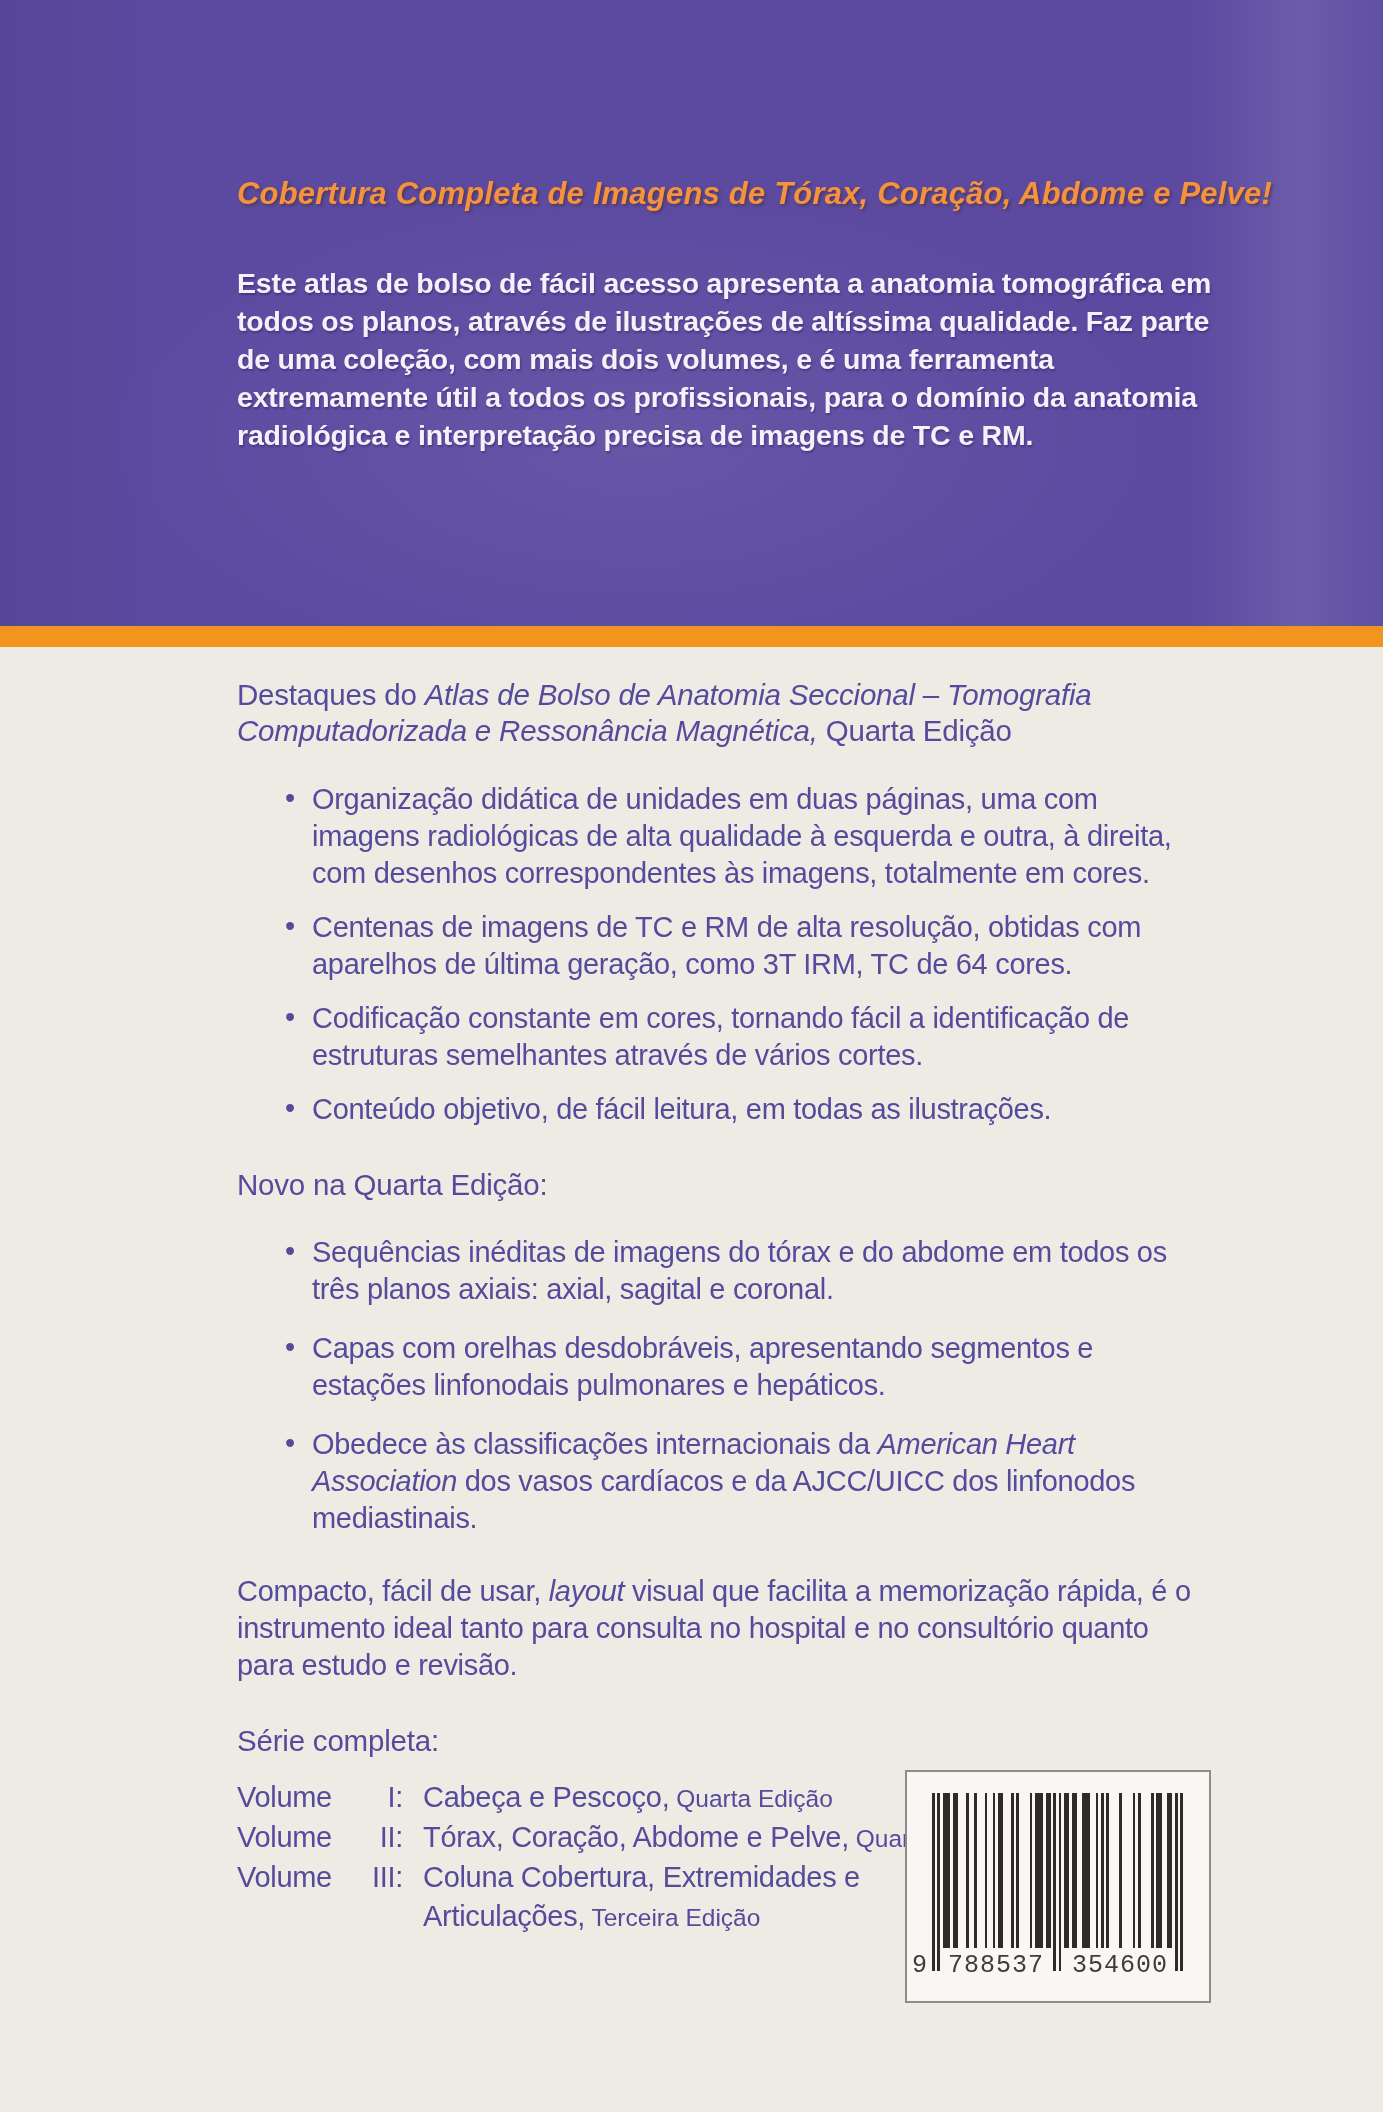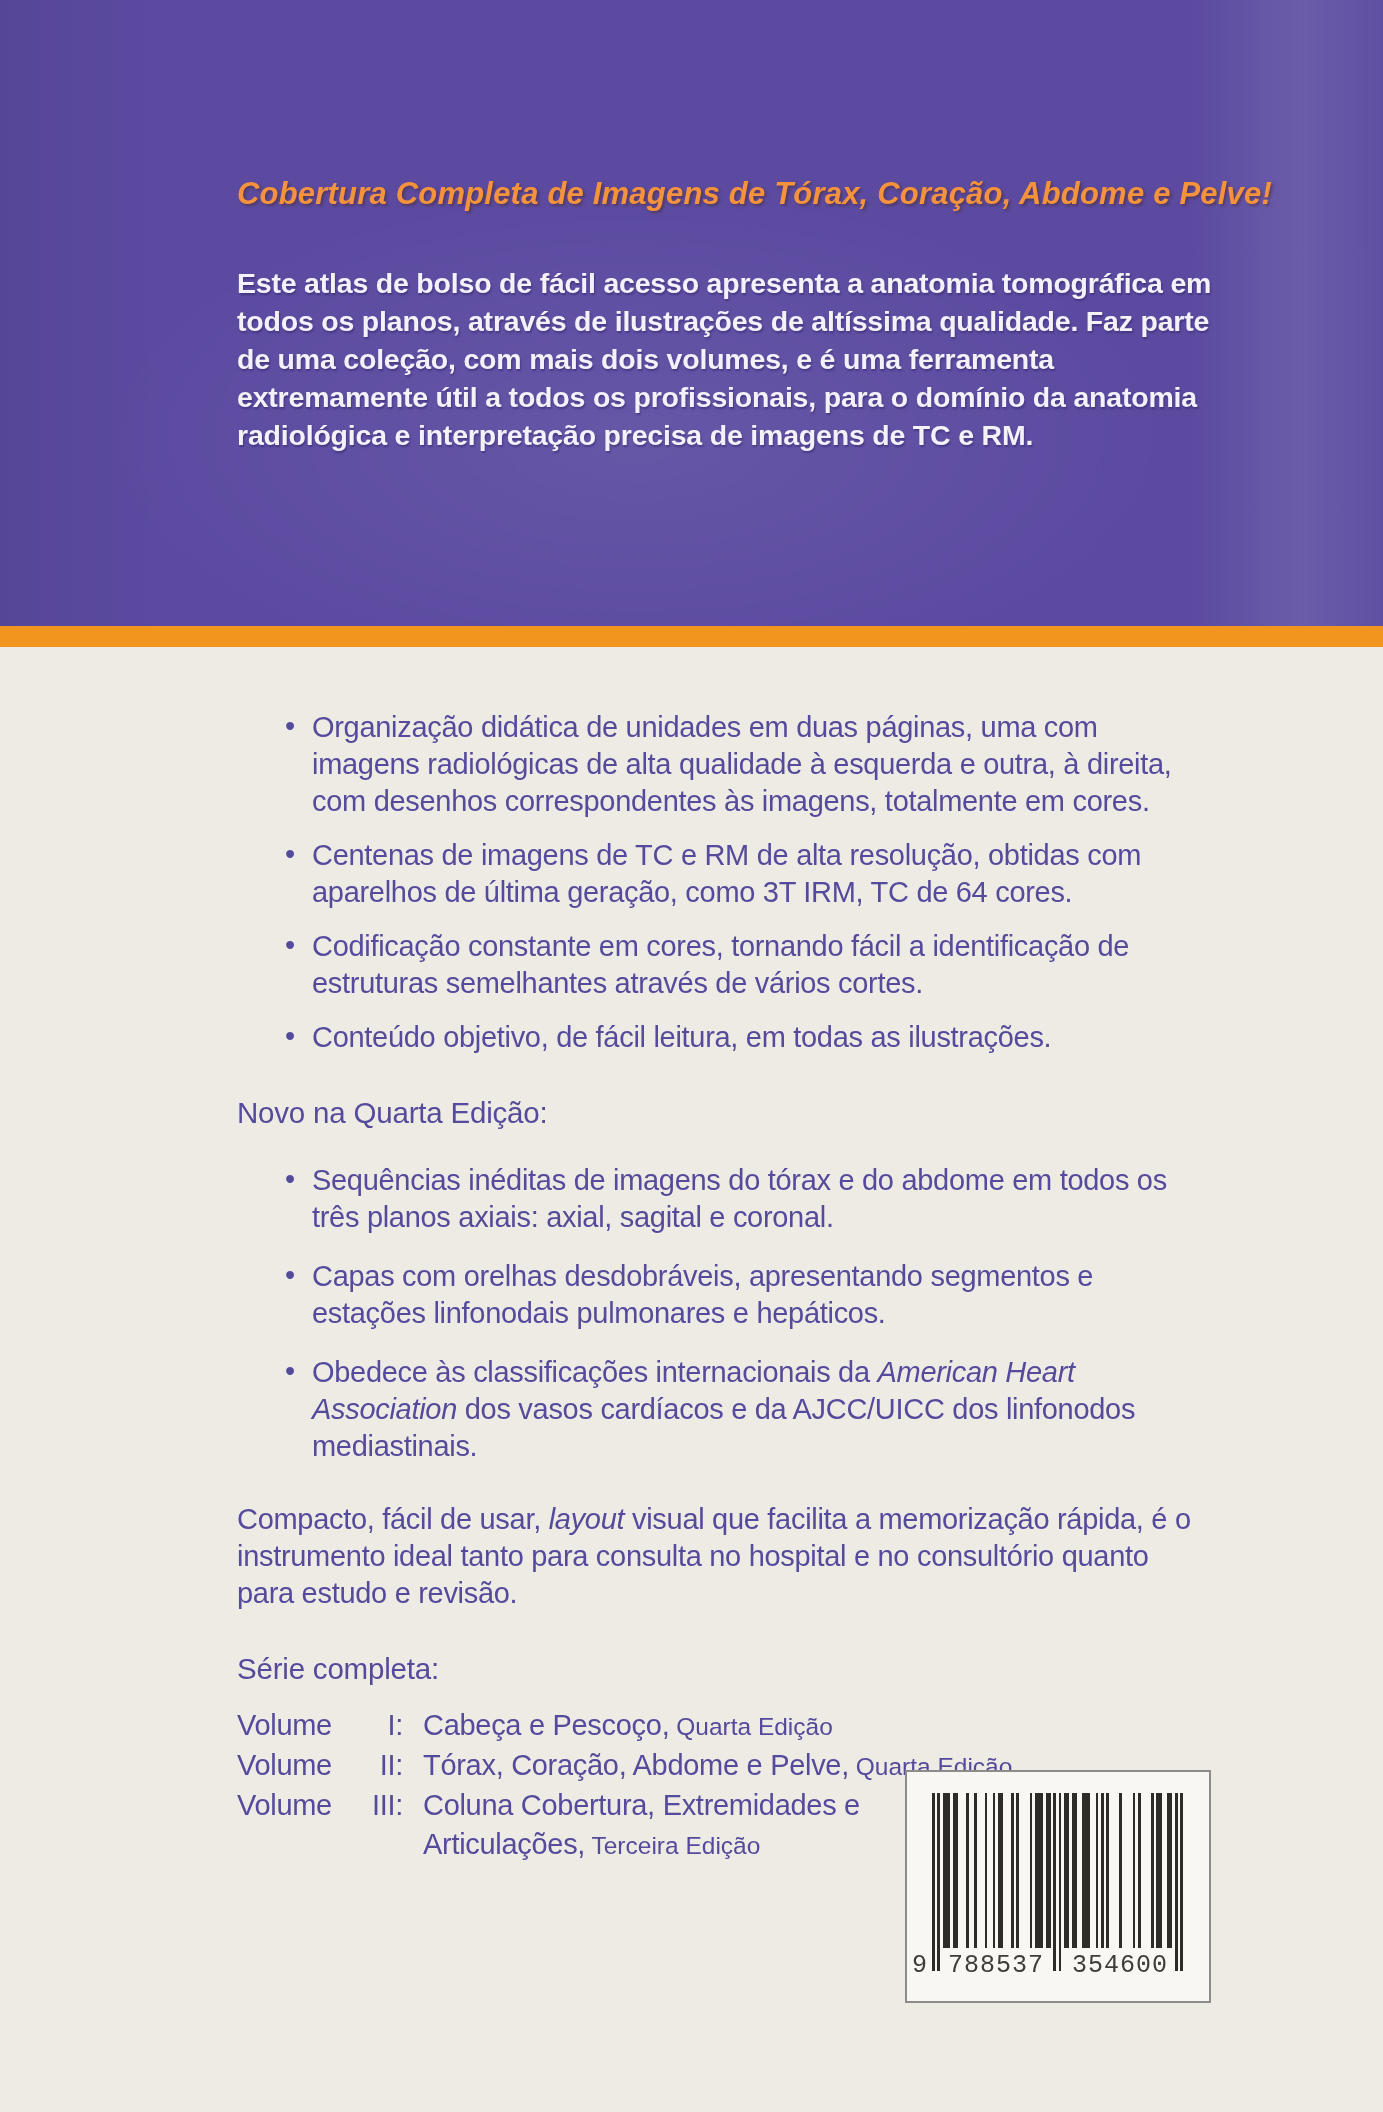--- a/index.html
+++ b/index.html
@@ -79,20 +79,21 @@
 
   <div class="banner">
     <p class="headline">Cobertura Completa de Imagens de Tórax, Coração, Abdome e Pelve!</p>
     <p class="intro">Este atlas de bolso de fácil acesso apresenta a anatomia tomográfica em todos os planos, através de ilustrações de altíssima qualidade. Faz parte de uma coleção, com mais dois volumes, e é uma ferramenta extremamente útil a todos os profissionais, para o domínio da anatomia radiológica e interpretação precisa de imagens de TC e RM.</p>
   </div>
 
   <div class="stripe"></div>
 
   <div class="body">
 
+    <div class="h-heading"><span>Destaques do </span><span class="it">Atlas de Bolso de Anatomia Seccional – Tomografia Computadorizada e Ressonância Magnética,</span><span> Quarta Edição</span></div>
 
     <ul class="blist">
         <li><span>Organização didática de unidades em duas páginas, uma com imagens radiológicas de alta qualidade à esquerda e outra, à direita, com desenhos correspondentes às imagens, totalmente em cores.</span></li>
         <li><span>Centenas de imagens de TC e RM de alta resolução, obtidas com aparelhos de última geração, como 3T IRM, TC de 64 cores.</span></li>
         <li><span>Codificação constante em cores, tornando fácil a identificação de estruturas semelhantes através de vários cortes.</span></li>
         <li><span>Conteúdo objetivo, de fácil leitura, em todas as ilustrações.</span></li>
       </ul>
 
     <div class="sec-heading">Novo na Quarta Edição:</div>
 

